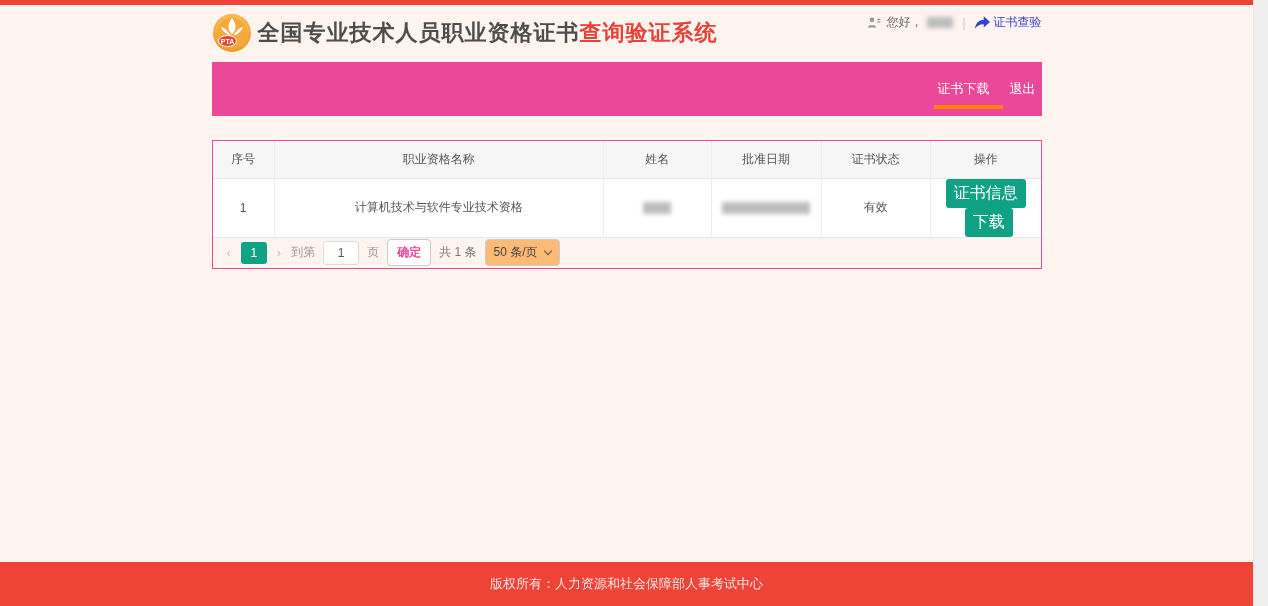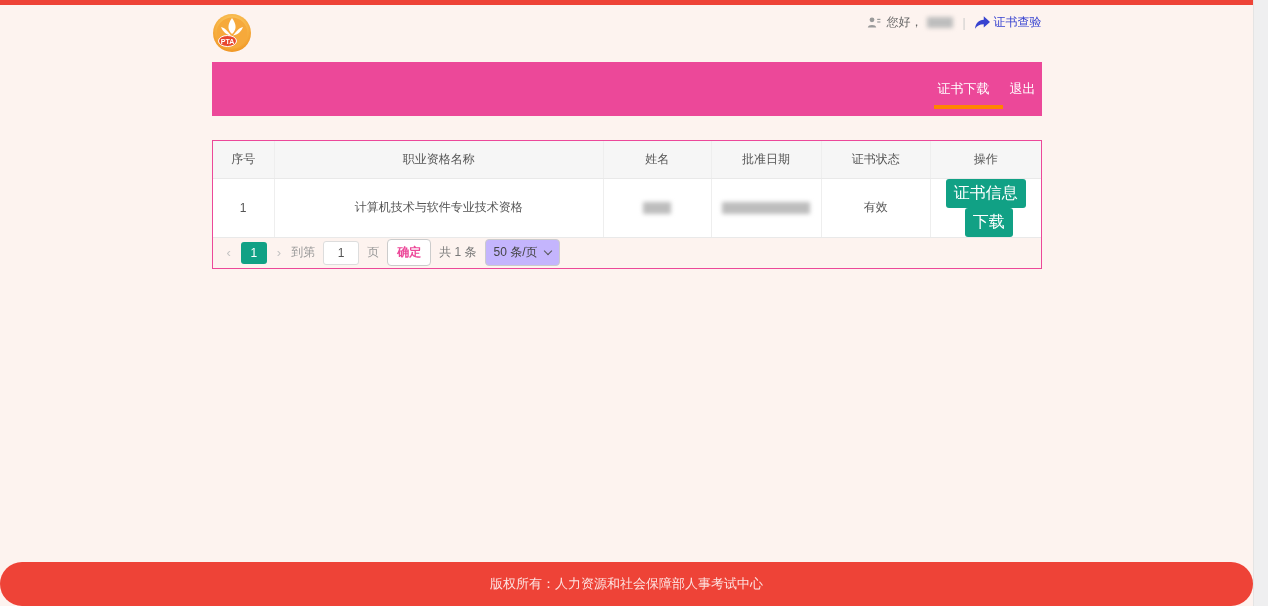--- a/index.html
+++ b/index.html
@@ -93,33 +93,33 @@
     font-family:"Liberation Sans", sans-serif;
   }
   .btn-confirm {
     background:#fff; border:1px solid #ccc; border-radius:4px;
     padding:4px 9px; font-weight:bold; color:#ec4899; font-size:12px; cursor:pointer;
     font-family:"Liberation Sans", sans-serif;
   }
   .total-label { color:#777; }
   .page-size-select {
     display:flex; align-items:center; gap:7px;
-    border:1px solid #ccc; border-radius:4px; background:#c4b5fd;
+    border:1px solid #ccc; border-radius:4px; background:#fdba74;
     padding:4px 8px; color:#444; cursor:pointer;
   }
   .chev {
     width:6px; height:6px; border-right:1.5px solid #555; border-bottom:1.5px solid #555;
     transform:rotate(45deg); margin-top:-3px;
   }
 
   
   .footer {
     position:absolute; left:0; bottom:0; width:1253px; height:44px;
     background:#ee4337; color:rgba(255,255,255,0.85);
-    display:flex; align-items:center; justify-content:center; font-size:13px;border-radius:22px;
+    display:flex; align-items:center; justify-content:center; font-size:13px;
   }
 </style>
 </head>
 <body>
 
 <div class="page">
   <div class="top-strip"></div>
 
   <div class="container">
 
@@ -134,20 +134,23 @@
             </radialGradient>
           </defs>
           <circle cx="20" cy="20" r="19" fill="url(#lg)"></circle>
           <circle cx="20" cy="20" r="15.5" fill="#f6a93b"></circle>
           <path d="M20 5 C15 12 15.5 17 20 21 C24.5 17 25 12 20 5 Z" fill="#fff"></path>
           <path d="M9 14 C11 19 14 21.5 19 22.5 C15 17.5 13 15 9 14 Z" fill="#fff"></path>
           <path d="M31 14 C29 19 26 21.5 21 22.5 C25 17.5 27 15 31 14 Z" fill="#fff"></path>
           <ellipse cx="15.5" cy="28" rx="9" ry="5.5" fill="#e8472e" stroke="#fff" stroke-width="1"></ellipse>
           <text x="15.5" y="30.5" text-anchor="middle" font-size="7" font-weight="bold" fill="#fff" font-family="Liberation Sans, sans-serif">PTA</text>
         </svg>
+        <div class="site-title">
+          <span>全国专业技术人员职业资格证书</span><span class="red-part">查询验证系统</span>
+        </div>
       </div>
 
       <div class="user-info">
         <svg width="14" height="14" viewBox="0 0 14 14">
           <circle cx="5" cy="3.8" r="2.4" fill="#9a9a9a"></circle>
           <path d="M0.8 11.5 C0.8 8.2 9.2 8.2 9.2 11.5 Z" fill="#9a9a9a"></path>
           <rect x="10.2" y="2.8" width="3.2" height="1.2" fill="#9a9a9a"></rect>
           <rect x="10.2" y="5.4" width="3.2" height="1.2" fill="#9a9a9a"></rect>
         </svg>
         <span>您好，</span>

